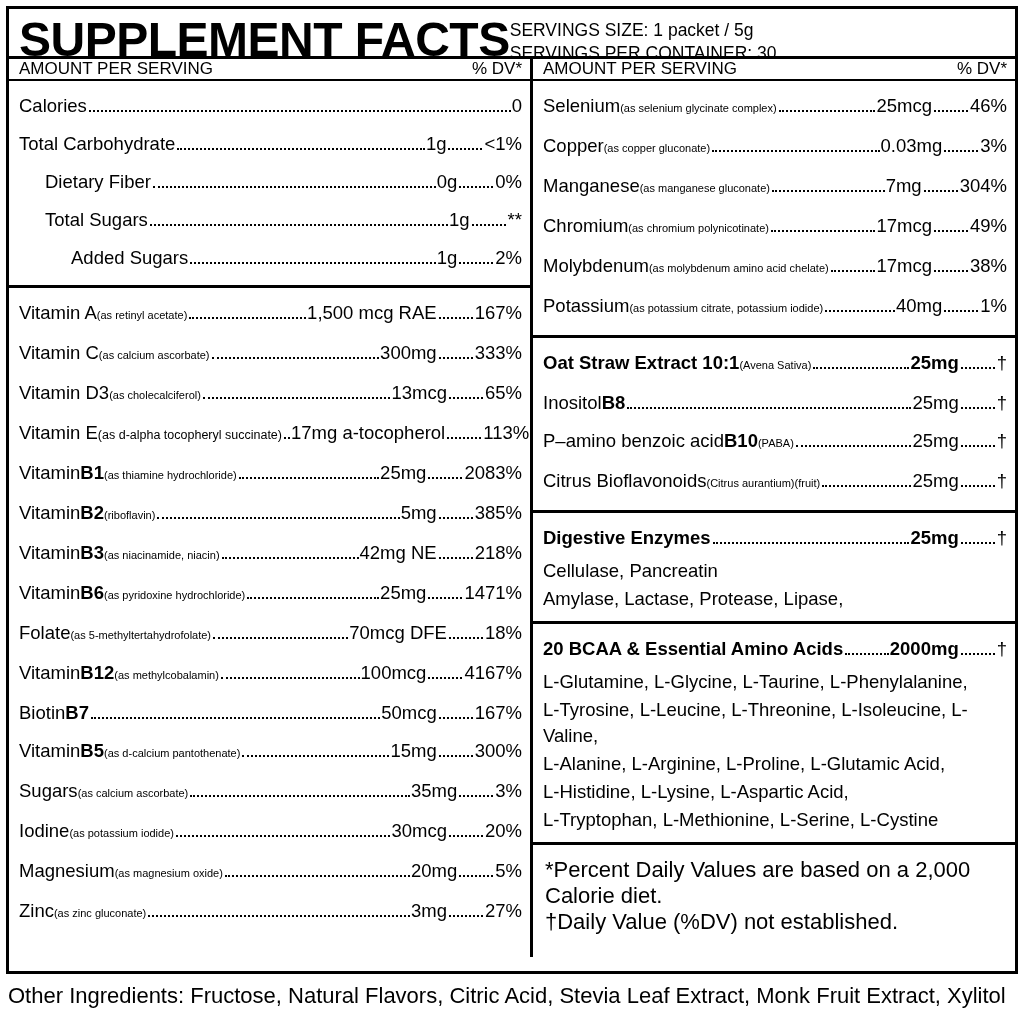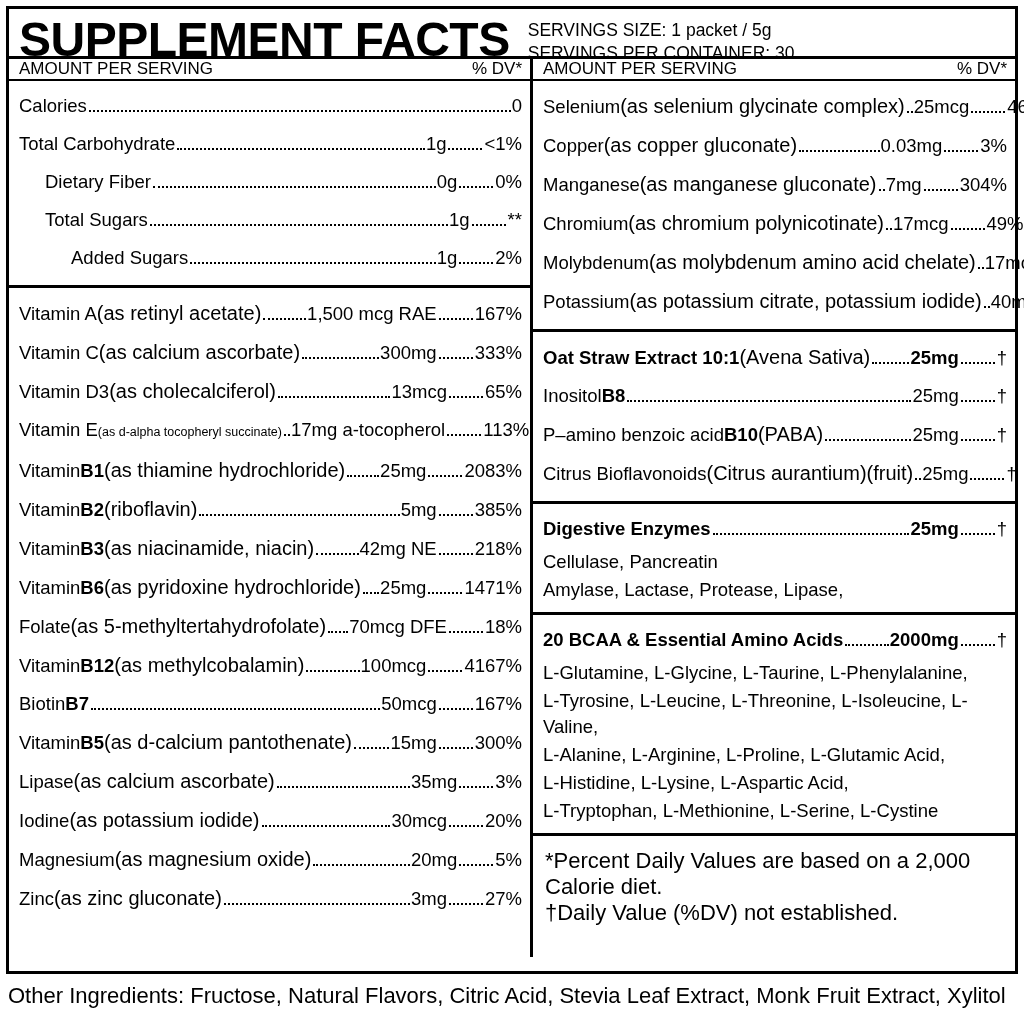--- a/index.html
+++ b/index.html
@@ -30,21 +30,20 @@
   }
   .title {
     font-weight: bold;
     font-size: 48px;
     line-height: 58px;
     letter-spacing: -0.5px;
     white-space: nowrap;
     flex: 0 0 auto;
   }
   .serving-block {
-    margin-left: 18px;
     padding-top: 8px;
     font-size: 17.5px;
     line-height: 23px;
   }
   .hr-thick { height: 3px; background: #000; margin: 0; }
   .hr-thin { height: 2px; background: #000; margin: 0; }
 
   
   .cols {
     display: flex;
@@ -74,21 +73,21 @@
   
   .line {
     display: flex;
     align-items: baseline;
     font-size: 18.5px;
     line-height: 24px;
     padding: 7px 0 7px 0;
     white-space: nowrap;
   }
   .line .nm { flex: 0 0 auto; }
-  .line .paren { font-size: 20px; }
+  .line .paren { font-size: 11px; }
   .line .tiny { font-size: 12.5px; }
   .line .dots {
     flex: 1 1 auto;
     border-bottom: 2px dotted #000;
     margin: 0 1px 4px 2px;
     min-width: 6px;
     height: 1px;
   }
   .line .amt { flex: 0 0 auto; }
   .line .dv { flex: 0 0 auto; text-align: right; }
@@ -277,21 +276,21 @@
           <div class="line">
             <span class="nm">Vitamin </span>
             <span class="b">B5</span>
             <span class="paren"> (as d-calcium pantothenate)</span>
             <span class="dots"></span>
             <span class="amt">15mg</span>
             <span class="dots2"></span>
             <span class="dv">300%</span>
           </div>
           <div class="line">
-            <span class="nm">Lipase </span>
+            <span class="nm">Sugars </span>
             <span class="paren">(as calcium ascorbate)</span>
             <span class="dots"></span>
             <span class="amt">35mg</span>
             <span class="dots2"></span>
             <span class="dv">3%</span>
           </div>
           <div class="line">
             <span class="nm">Iodine </span>
             <span class="paren">(as potassium iodide)</span>
             <span class="dots"></span>

